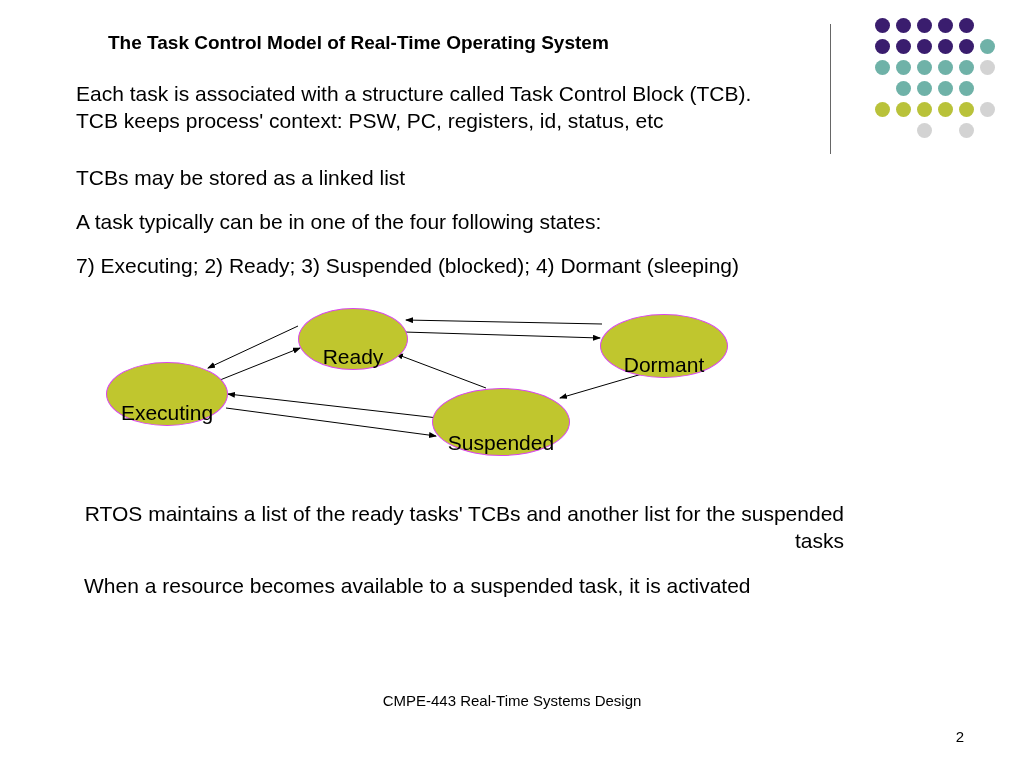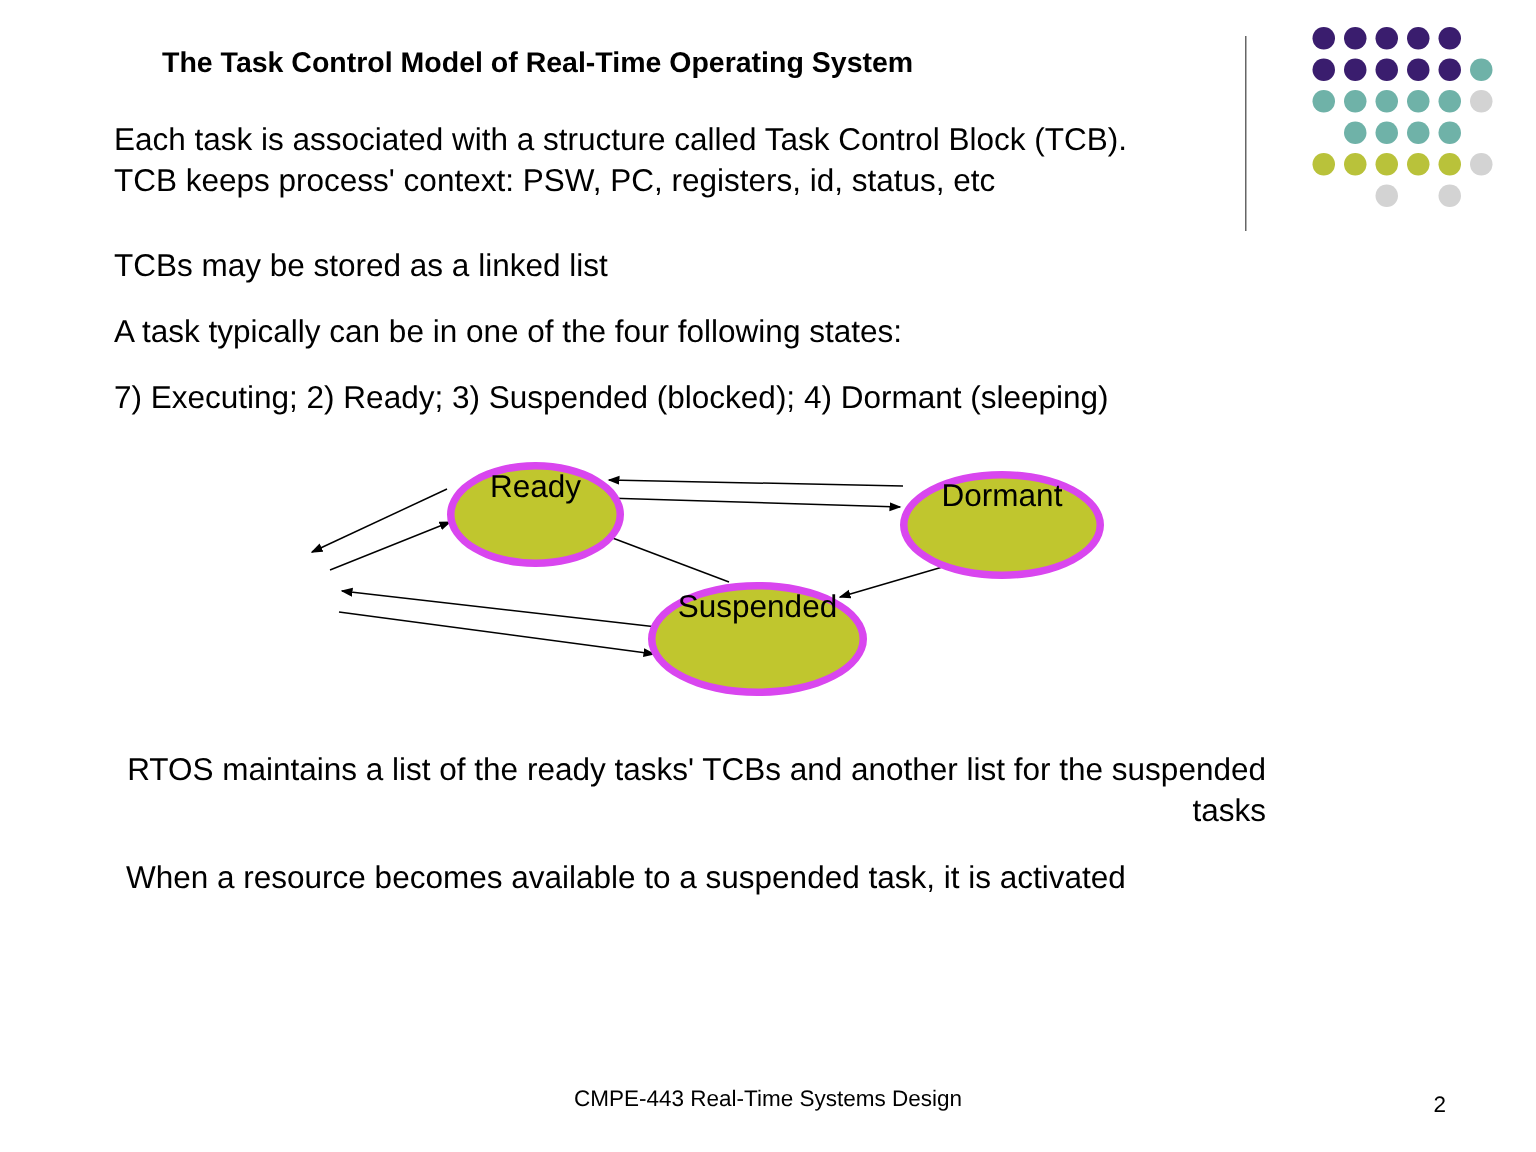--- a/index.html
+++ b/index.html
@@ -5,34 +5,34 @@
   html,body{margin:0;padding:0;width:1024px;height:768px;background:#fff;font-family:Arial,Helvetica,sans-serif;color:#000;overflow:hidden;}
   .slide{position:relative;width:1024px;height:768px;}
   .title{position:absolute;left:108px;top:32px;font-weight:bold;font-size:19px;}
   .body-text{position:absolute;font-size:21px;line-height:1.3;}
   .p1{left:76px;top:80px;width:720px;}
   .p2{left:76px;top:164px;width:720px;}
   .p3{left:76px;top:208px;width:720px;}
   .p4{left:76px;top:252px;width:720px;}
   .p5{left:84px;top:500px;width:760px;text-align:right;}
   .p6{left:84px;top:572px;width:760px;}
-  .footer-course{position:absolute;left:0;width:1024px;top:724px;text-align:center;font-size:15px;}
+  .footer-course{position:absolute;left:0;width:1024px;top:692px;text-align:center;font-size:15px;}
   .footer-page{position:absolute;right:60px;top:728px;font-size:15px;}
   .vline{position:absolute;left:830px;top:24px;width:0;height:130px;border-left:1px solid #666;}
   
   .dots{position:absolute;right:26px;top:18px;display:grid;grid-template-columns:repeat(6,18px);grid-template-rows:repeat(6,18px);gap:3px;}
   .dot{width:15px;height:15px;border-radius:50%;}
   .c1{background:#3a1d6e;}
   .c2{background:#6fb2a8;}
   .c3{background:#b9c23a;}
   .c4{background:#d3d3d3;}
   .c0{background:transparent;}
   
   .diagram{position:absolute;left:100px;top:290px;width:650px;height:190px;}
-  .node{position:absolute;border:5px solid #d946ef;border-radius:50%;background:#c0c62e;display:flex;align-items:flex-start;justify-content:center;font-size:21px;}
+  .node{position:absolute;border:1px solid #d946ef;border-radius:50%;background:#c0c62e;display:flex;align-items:flex-end;justify-content:center;font-size:21px;}
   .n-exec{left:6px;top:72px;width:120px;height:62px;}
   .n-ready{left:198px;top:18px;width:108px;height:60px;}
   .n-susp{left:332px;top:98px;width:136px;height:66px;}
   .n-dorm{left:500px;top:24px;width:126px;height:62px;}
   svg.arrows{position:absolute;left:0;top:0;width:650px;height:190px;}
 </style>
 </head>
 <body>
 
 <div class="slide">
@@ -60,20 +60,23 @@
       <line x1="338" y1="128" x2="128" y2="104" stroke="#000" stroke-width="1" marker-end="url(#ah)"></line>
 
       <line x1="386" y1="98" x2="296" y2="64" stroke="#000" stroke-width="1" marker-end="url(#ah)"></line>
 
       <line x1="304" y1="42" x2="500" y2="48" stroke="#000" stroke-width="1" marker-end="url(#ah)"></line>
 
       <line x1="502" y1="34" x2="306" y2="30" stroke="#000" stroke-width="1" marker-end="url(#ah)"></line>
 
       <line x1="542" y1="84" x2="460" y2="108" stroke="#000" stroke-width="1" marker-end="url(#ah)"></line>
     </svg>
+    <div class="node n-exec">
+        <span>Executing</span>
+      </div>
     <div class="node n-ready">
         <span>Ready</span>
       </div>
     <div class="node n-susp">
         <span>Suspended</span>
       </div>
     <div class="node n-dorm">
         <span>Dormant</span>
       </div>
   </div>

